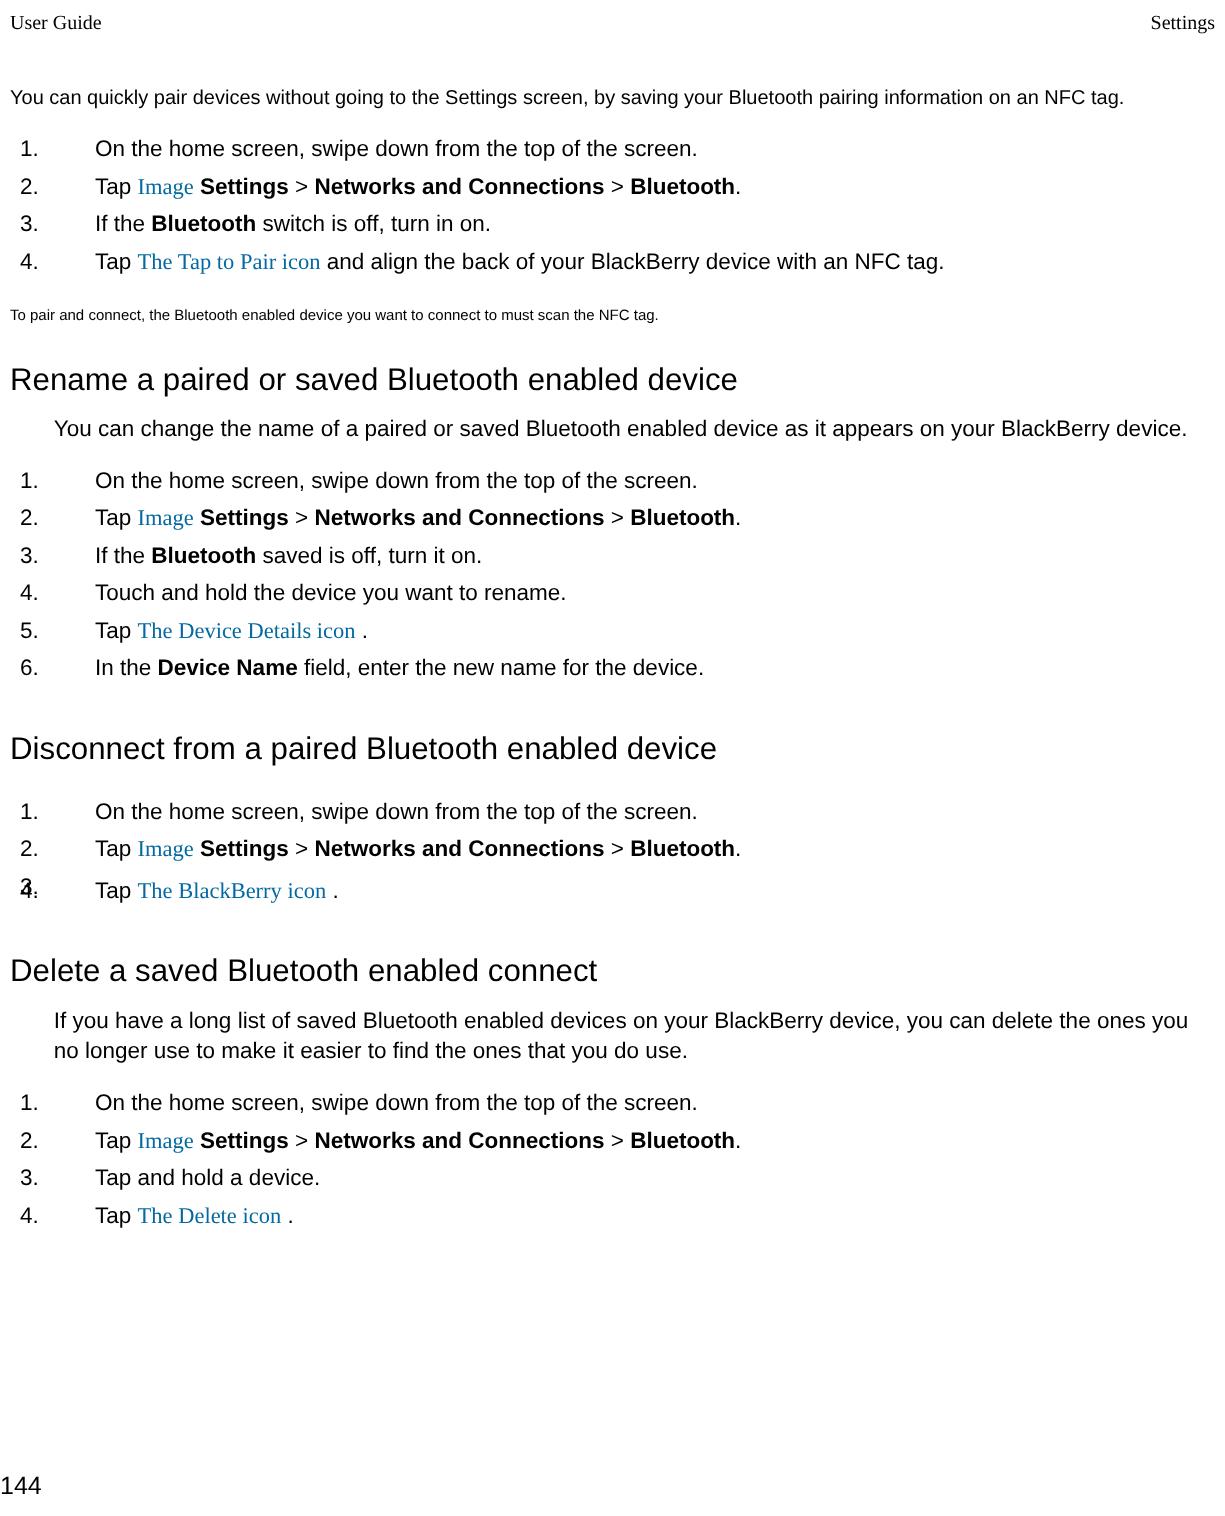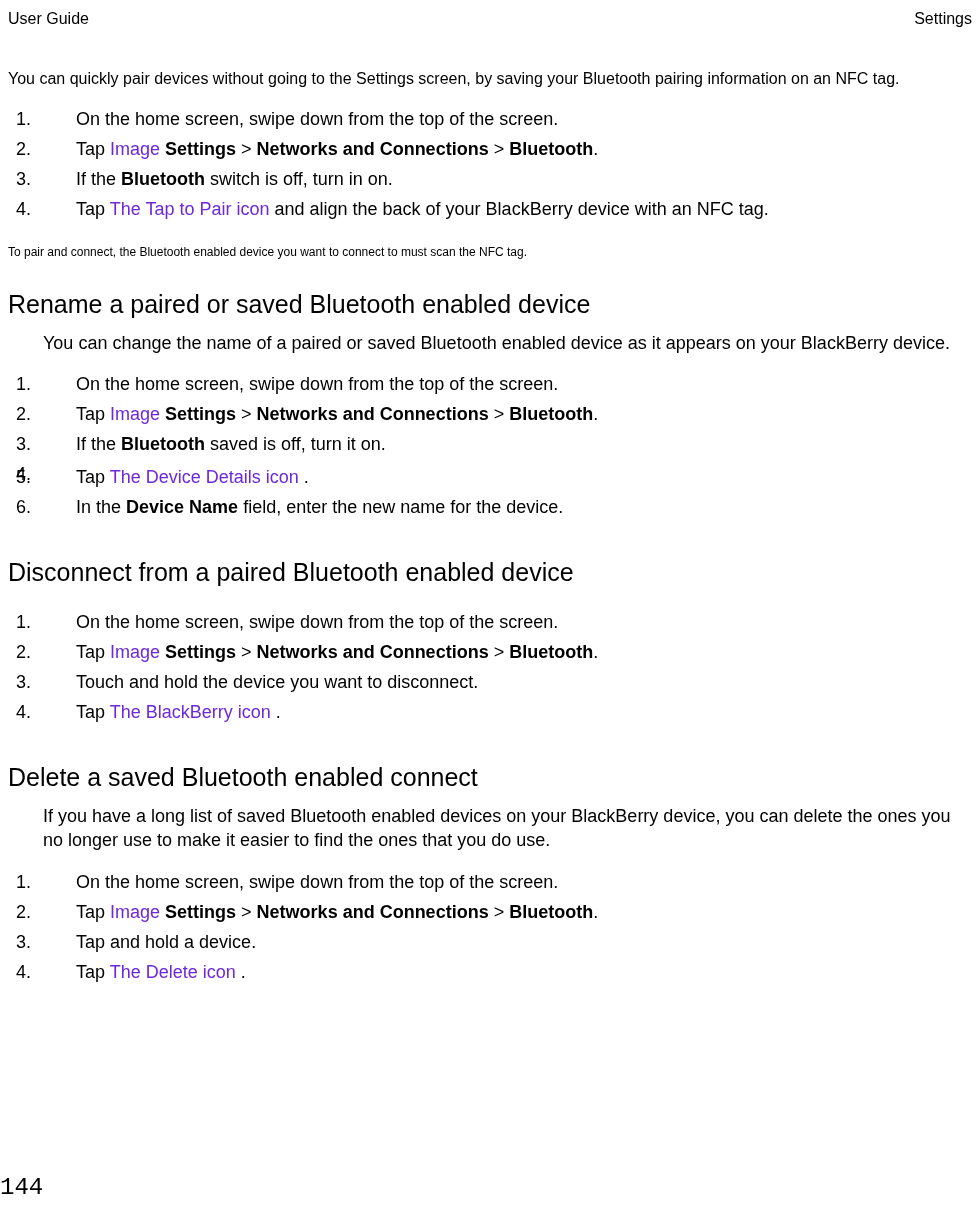--- a/index.html
+++ b/index.html
@@ -14,20 +14,21 @@
       background: white;
       color: #000;
       position: relative;
       padding: 10px 8px;
     }
     .header {
       display: flex;
       justify-content: space-between;
       font-size: 16px;
       padding-bottom: 40px;
+      font-family: Liberation Serif, serif;
     }
     .intro {
       font-size: 16px;
       line-height: 1.35;
       padding-bottom: 16px;
     }
     ol {
       list-style: none;
       counter-reset: item;
       padding-bottom: 18px;
@@ -50,28 +51,28 @@
     }
     h2 {
       font-weight: normal;
       font-size: 25px;
       padding-bottom: 12px;
     }
     .bold {
       font-weight: bold;
     }
     .red {
-      color: #6d28d9;
+      color: #0369a1;
+      font-family: Liberation Serif, serif;
     }
     .page-num {
       position: absolute;
       bottom: 12px;
       left: 0;
-      font-size: 24px;
-      font-family: Liberation Mono, monospace;
+      font-size: 20px;
     }
     .section-body {
       font-size: 18px;
       line-height: 1.35;
       padding-bottom: 16px;
       margin-left: 35px;
     }
   </style>
 </head>
 <body>
@@ -89,30 +90,30 @@
     <li><span class="num">4.</span><span>Tap  </span><span class="red">The Tap to Pair icon</span><span>  and align the back of your BlackBerry device with an NFC tag.</span></li>
   </ol>
 <div class="para">To pair and connect, the Bluetooth enabled device you want to connect to must scan the NFC tag.</div>
 
 <h2>Rename a paired or saved Bluetooth enabled device</h2>
 <div class="section-body">You can change the name of a paired or saved Bluetooth enabled device as it appears on your BlackBerry device.</div>
 <ol>
     <li><span class="num">1.</span><span>On the home screen, swipe down from the top of the screen.</span></li>
     <li><span class="num">2.</span><span>Tap  </span><span class="red">Image</span><span>  </span><span class="bold">Settings</span><span> &gt; </span><span class="bold">Networks and Connections</span><span> &gt; </span><span class="bold">Bluetooth</span><span>.</span></li>
     <li><span class="num">3.</span><span>If the </span><span class="bold">Bluetooth</span><span> saved is off, turn it on.</span></li>
-    <li><span class="num">4.</span></li>
+    <li><span class="num">4.</span><span>Touch and hold the device you want to rename.</span></li>
     <li><span class="num">5.</span><span>Tap  </span><span class="red">The Device Details icon</span><span> .</span></li>
     <li><span class="num">6.</span><span>In the </span><span class="bold">Device Name</span><span> field, enter the new name for the device.</span></li>
   </ol>
 
 <h2 style="padding-top:16px;">Disconnect from a paired Bluetooth enabled device</h2>
 <ol style="padding-top:10px;">
     <li><span class="num">1.</span><span>On the home screen, swipe down from the top of the screen.</span></li>
     <li><span class="num">2.</span><span>Tap  </span><span class="red">Image</span><span>  </span><span class="bold">Settings</span><span> &gt; </span><span class="bold">Networks and Connections</span><span> &gt; </span><span class="bold">Bluetooth</span><span>.</span></li>
-    <li><span class="num">3.</span><span>Touch and hold the device you want to disconnect.</span></li>
+    <li><span class="num">3.</span></li>
     <li><span class="num">4.</span><span>Tap  </span><span class="red">The BlackBerry icon</span><span> .</span></li>
   </ol>
 
 <h2 style="padding-top:16px;">Delete a saved Bluetooth enabled connect</h2>
 <div class="section-body">If you have a long list of saved Bluetooth enabled devices on your BlackBerry device, you can delete the ones you no longer use to make it easier to find the ones that you do use.</div>
 <ol>
     <li><span class="num">1.</span><span>On the home screen, swipe down from the top of the screen.</span></li>
     <li><span class="num">2.</span><span>Tap  </span><span class="red">Image</span><span>  </span><span class="bold">Settings</span><span> &gt; </span><span class="bold">Networks and Connections</span><span> &gt; </span><span class="bold">Bluetooth</span><span>.</span></li>
     <li><span class="num">3.</span><span>Tap and hold a device.</span></li>
     <li><span class="num">4.</span><span>Tap  </span><span class="red">The Delete icon</span><span> .</span></li>

